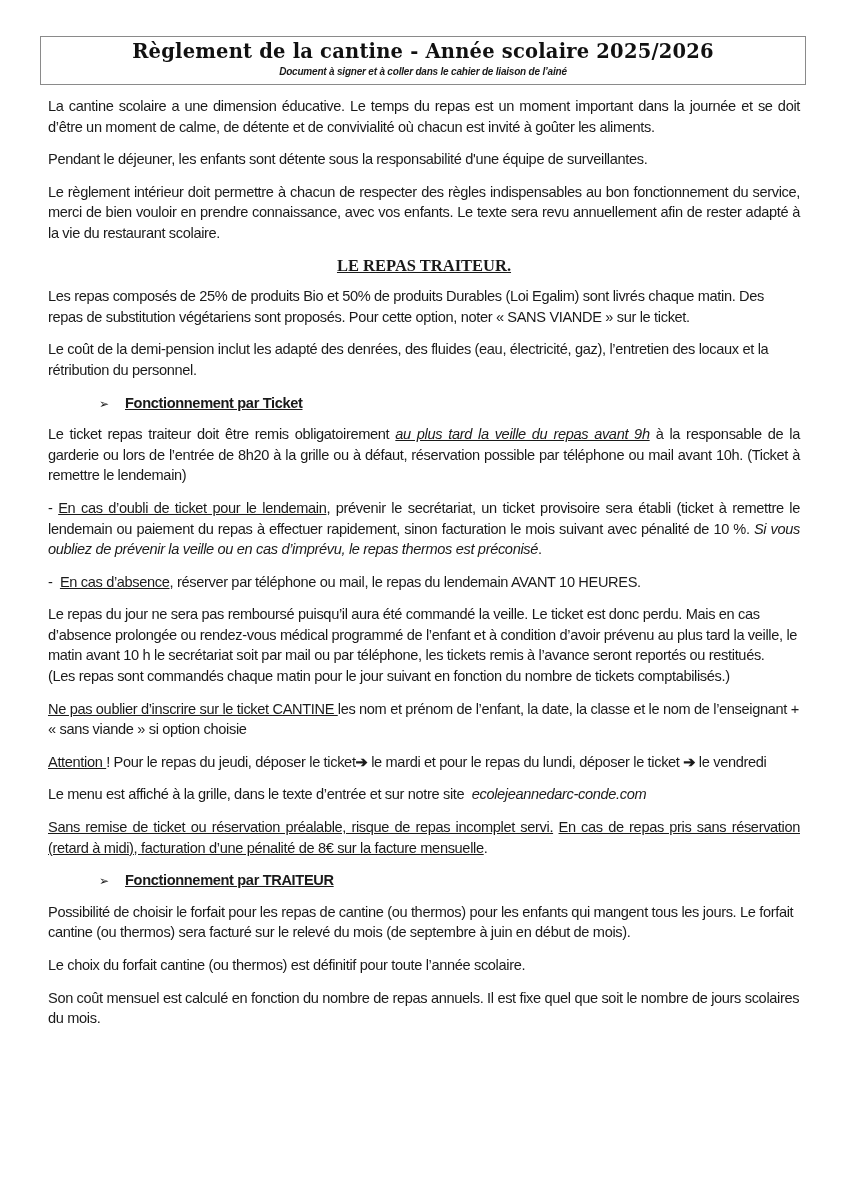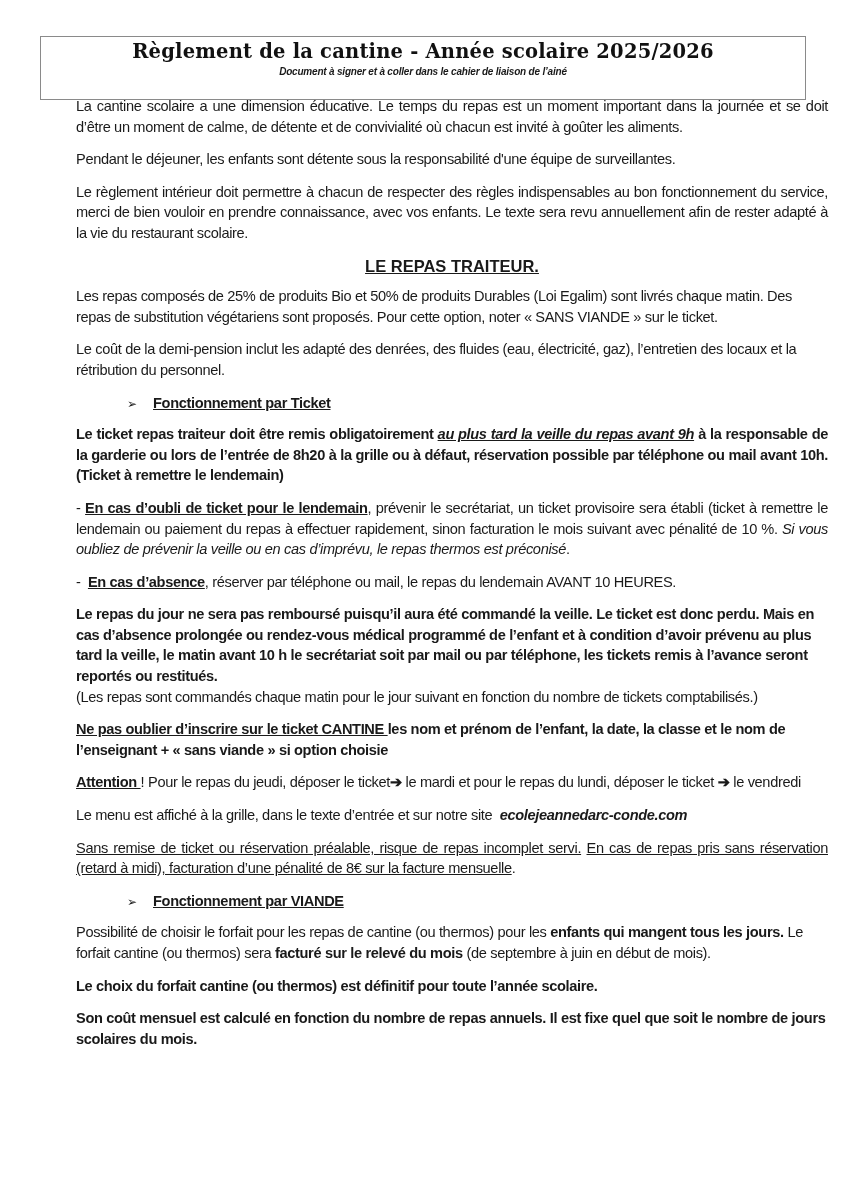--- a/index.html
+++ b/index.html
@@ -1,31 +1,31 @@
 <!DOCTYPE html>
 <html><head>
 <meta charset="utf-8">
 <style>
   html, body { margin:0; padding:0; background:#fff; }
   body { width:848px; height:1200px; position:relative; overflow:hidden; color:#1a1a1a;
     font-family:"Liberation Sans", sans-serif; }
-  .title-box { position:absolute; left:40px; top:36px; width:766px; height:64px;
+  .title-box { position:absolute; left:40px; top:36px; width:766px; height:49px;
     border:1.5px solid #8a8a8a; box-sizing:border-box; text-align:center; }
   .title-main { font-family:"DejaVu Serif", serif; font-weight:bold; font-size:19.5px;
     margin-top:3px; letter-spacing:0.2px; color:#111; }
   .title-sub { font-style:italic; font-weight:bold; font-size:10px; margin-top:3px; letter-spacing:-0.2px; }
   .content { position:absolute; left:48px; top:96px; width:752px; font-size:14.6px;
-    line-height:20.6px; letter-spacing:-0.35px;margin-left:28px; }
+    line-height:20.6px; letter-spacing:-0.35px; }
   p { margin:0 0 12px 0; }
   .justify { text-align:justify; }
-  .b { font-weight:bold; }
+  .b { font-weight:normal; }
   .u { text-decoration:underline; }
   .i { font-style:italic; }
   .section-heading { text-align:center; font-weight:bold; text-decoration:underline;
-    font-size:16.5px; margin:6px 0 10px 0; letter-spacing:0; }
+    font-size:16.5px; margin:6px 0 10px 0; letter-spacing:0;font-family:Liberation Serif, serif; }
   .sub-heading { margin:0 0 10px 0; padding-left:51px; font-weight:bold; }
   .sub-heading .arrow { display:inline-block; width:26px; font-weight:normal; font-size:12px; }
   .sub-heading .lbl { text-decoration:underline; }
   .arr { font-weight:bold; }
 </style>
 </head>
 <body>
 
 <div class="title-box">
   <div class="title-main">Règlement de la cantine - Année scolaire 2025/2026</div>
@@ -55,20 +55,20 @@
 
   <p class="b"><span class="u">Ne pas oublier d’inscrire sur le ticket CANTINE </span><span> les nom et prénom de l’enfant, la date, la classe et le nom de l’enseignant + « sans viande » si option choisie</span></p>
 
   <p><span class="b u">Attention </span><span>! Pour le repas du jeudi, déposer le ticket</span><span class="arr">➔</span><span> le mardi et pour le repas du lundi, déposer le ticket </span><span class="arr">➔</span><span> le vendredi</span></p>
 
   <p><span style="white-space:pre-wrap">Le menu est affiché à la grille, dans le texte d’entrée et sur notre site  </span><span class="b i">ecolejeannedarc-conde.com</span></p>
 
   <p class="justify"><span class="u">Sans remise de ticket ou réservation préalable, risque de repas incomplet servi.</span> <span class="u">En cas de repas pris sans réservation (retard à midi), facturation d’une pénalité de 8€ sur la facture mensuelle</span><span>.</span></p>
 
   <div class="sub-heading">
-    <span class="arrow">➢</span><span class="lbl">Fonctionnement par VIANDE</span>
+    <span class="arrow">➢</span><span class="lbl">Fonctionnement par TRAITEUR</span>
   </div>
 
   <p><span>Possibilité de choisir le forfait pour les repas de cantine (ou thermos)  pour les </span><span class="b">enfants qui mangent tous les jours.</span><span> Le forfait  cantine (ou thermos)  sera </span><span class="b">facturé sur le relevé du mois</span><span> (de septembre à juin en début de mois).</span></p>
 
   <p class="b">Le choix du forfait cantine (ou thermos) est définitif pour toute l’année scolaire.</p>
   <p class="b">Son coût mensuel est calculé en fonction du nombre de repas annuels. Il est fixe quel que soit le nombre de jours scolaires du mois.</p>
 </div>
 
 </body></html>

